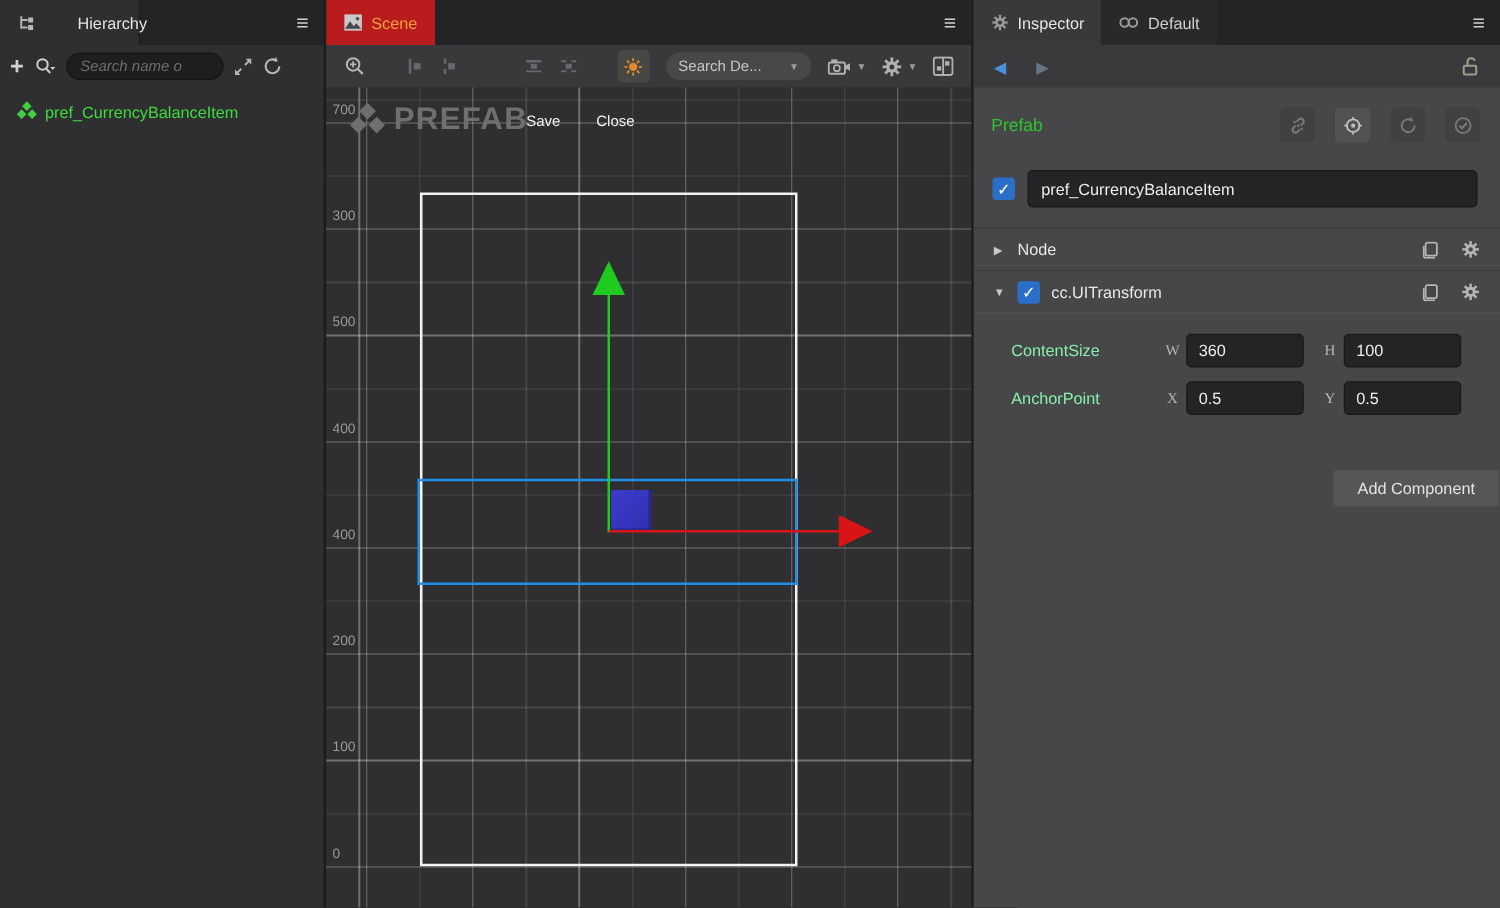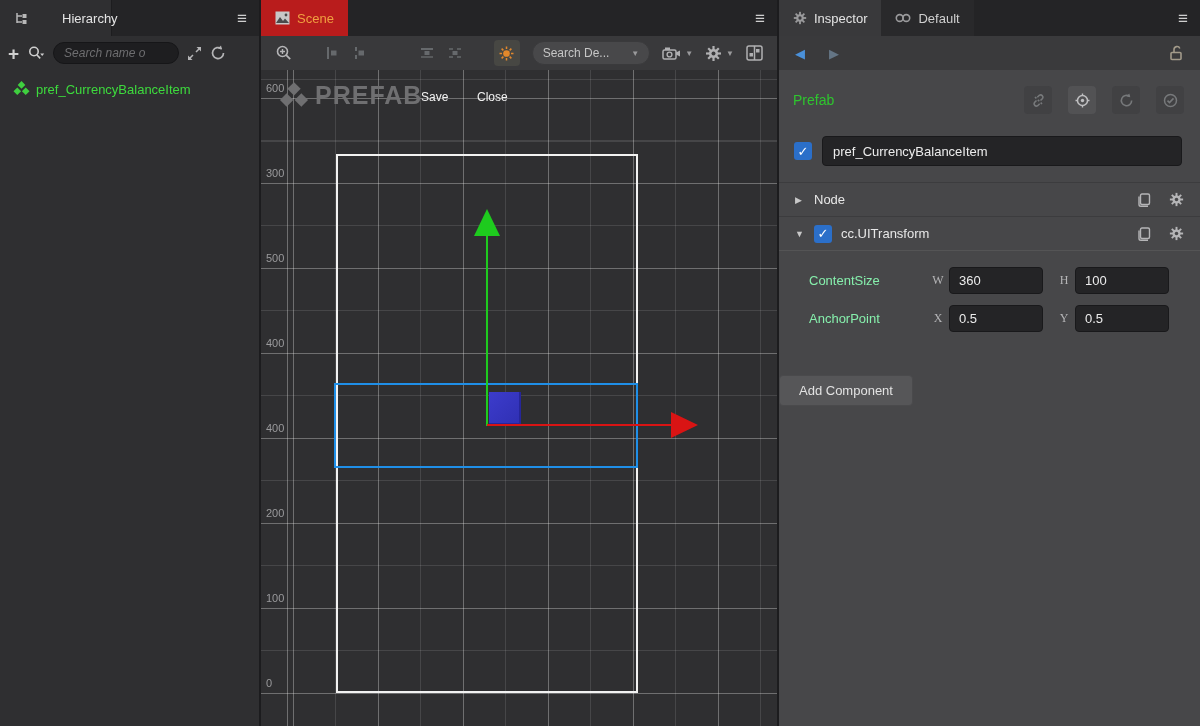--- a/index.html
+++ b/index.html
@@ -81,21 +81,21 @@
   .section-row.first { border-top:1px solid #3c3c3e; margin-top:2px; }
   .twisty { color:#c8c8c8; font-size:9px; width:10px; }
   .section-label { color:#e8e8e8; font-size:13px; }
   .section-icons { margin-left:auto; display:flex; gap:18px; align-items:center; }
   .props { padding:10px 0 4px 0; border-top:1px solid rgba(255,255,255,0.07); }
   .prop-row { display:flex; align-items:center; height:38px; padding-left:30px; }
   .prop-label { width:122px; color:#86efac; font-size:13px; }
   .axis-label { font-family:"Liberation Serif", serif; color:#b5b5b7; font-size:12px; width:14px; text-align:center; margin-right:4px; }
   .num-input { width:94px; height:27px; background:#242426; border:1px solid #19191b; border-radius:4px; color:#ececec; font-size:13px; padding:0 9px; outline:none; font-family:"Liberation Sans",sans-serif; }
   .gap18 { width:14px; }
-  .add-comp-wrap { display:flex; justify-content:flex-start; margin-top:34px; }
+  .add-comp-wrap { display:flex; justify-content:flex-end; margin-top:34px; }
   .add-comp { background:#565658; border:1px solid #4a4a4c; border-radius:4px; color:#e2e2e2; font-size:13px; padding:7px 19px; cursor:pointer; font-family:"Liberation Sans",sans-serif; }
   svg { display:block; }
 </style>
 </head>
 <body>
 
 <div class="app">
 
   <div class="hierarchy">
     <div class="tabbar">
@@ -254,21 +254,21 @@
             <rect x="1" y="1" width="15" height="14" rx="2" fill="none" stroke="#b0b0b2" stroke-width="1.5"></rect>
             <path d="M8.5 1v14" stroke="#b0b0b2" stroke-width="1.5"></path>
             <rect x="3.5" y="8" width="3.5" height="3.5" fill="#b0b0b2"></rect>
             <rect x="10" y="4" width="3.5" height="3.5" fill="#b0b0b2"></rect>
           </svg>
       </span>
     </div>
 
     <div class="viewport">
       <div class="ruler">
-        <span>600</span>
+        <span>700</span>
         <span>300</span>
         <span>500</span>
         <span>400</span>
         <span>400</span>
         <span>200</span>
         <span>100</span>
         <span>0</span>
       </div>
 
       <div class="watermark">

